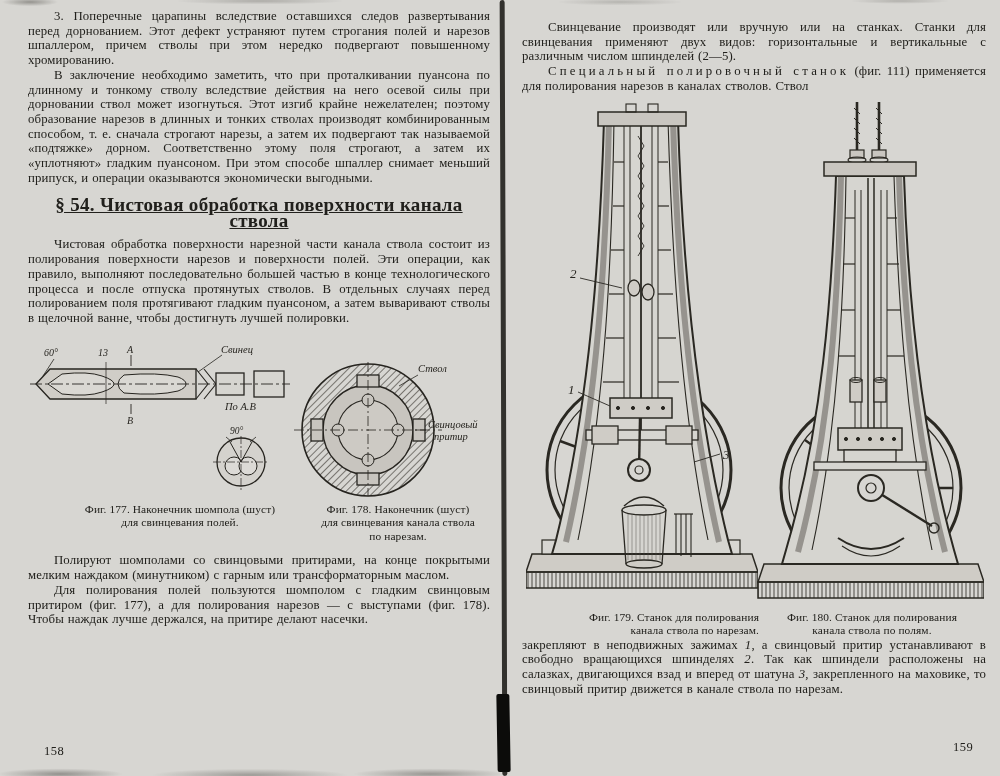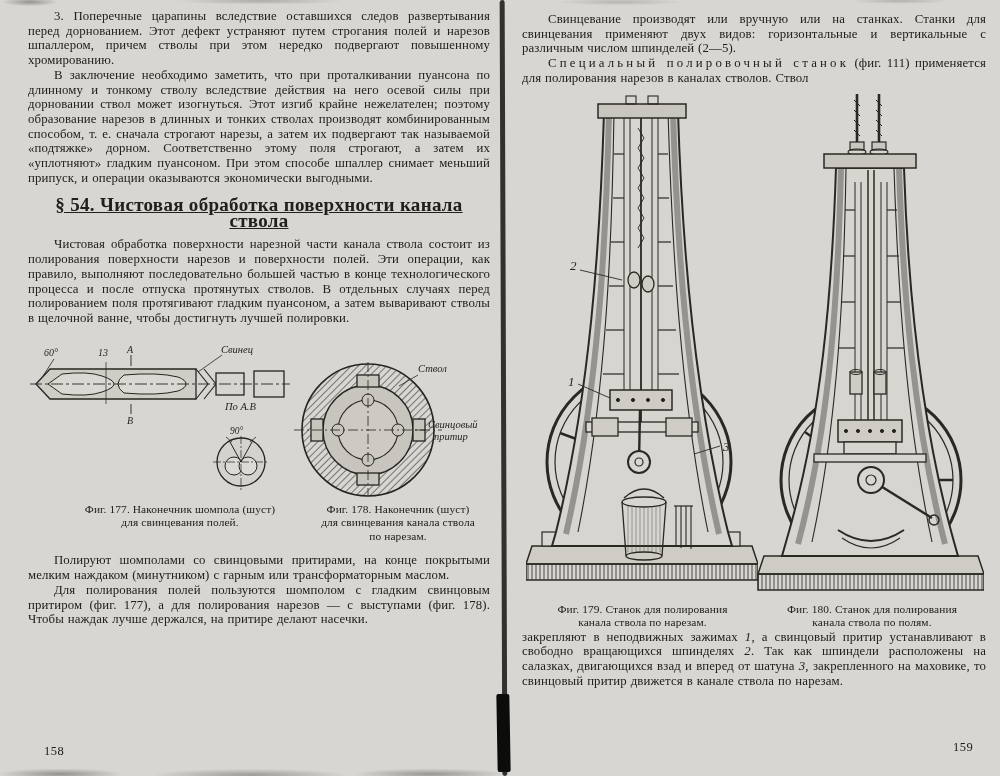--- a/index.html
+++ b/index.html
@@ -4,40 +4,40 @@
 <style>
   html,body{margin:0;padding:0;}
   body{
     width:1000px;height:776px;position:relative;overflow:hidden;
     background:#d7d6d2;
     font-family:"Liberation Serif","DejaVu Serif",serif;
     color:#21201c;
   }
   .page{position:absolute;}
   .page-left{left:28px;top:9px;width:462px;}
-  .page-right{left:522px;top:12px;width:464px;}
+  .page-right{left:522px;top:20px;width:464px;}
   p.bodytext{
     margin:0;font-size:12.8px;line-height:14.7px;text-align:justify;
     text-indent:26px;letter-spacing:.12px;word-spacing:.6px;
   }
   p.noindent{text-indent:0;}
   .heading{
     text-align:center;font-weight:bold;font-size:19px;line-height:16px;
     margin:12px 0 8px 0;letter-spacing:.3px;text-decoration:underline;
   }
   .fig-block{position:relative;margin-top:4px;}
   .fig-block-left{height:156px;margin-top:16px;}
   .fig-block-right{height:508px;}
   .captions-row{display:flex;margin-top:5px;}
   .caption{
     font-size:11.4px;line-height:13.6px;text-align:center;letter-spacing:.1px;
   }
   .cap177{width:252px;margin-left:26px;}
   .cap178{width:184px;margin-left:0px;}
-  .cap179{width:233px;margin-left:4px;}
+  .cap179{width:233px;margin-left:4px;text-align:right;}
   .cap180{width:222px;margin-left:2px;}
   .spaced{letter-spacing:3.2px;}
   .bottom-par{font-size:13.2px;line-height:15px;word-spacing:2.4px;margin-top:12px;}
   .callout-num{font-style:italic;}
   .page-number{position:absolute;font-size:12.5px;letter-spacing:.5px;}
   .pn-left{left:44px;top:744px;}
   .pn-right{left:953px;top:740px;}
   
   .gutter-line{
     position:absolute;left:501px;top:0;width:5px;height:776px;

